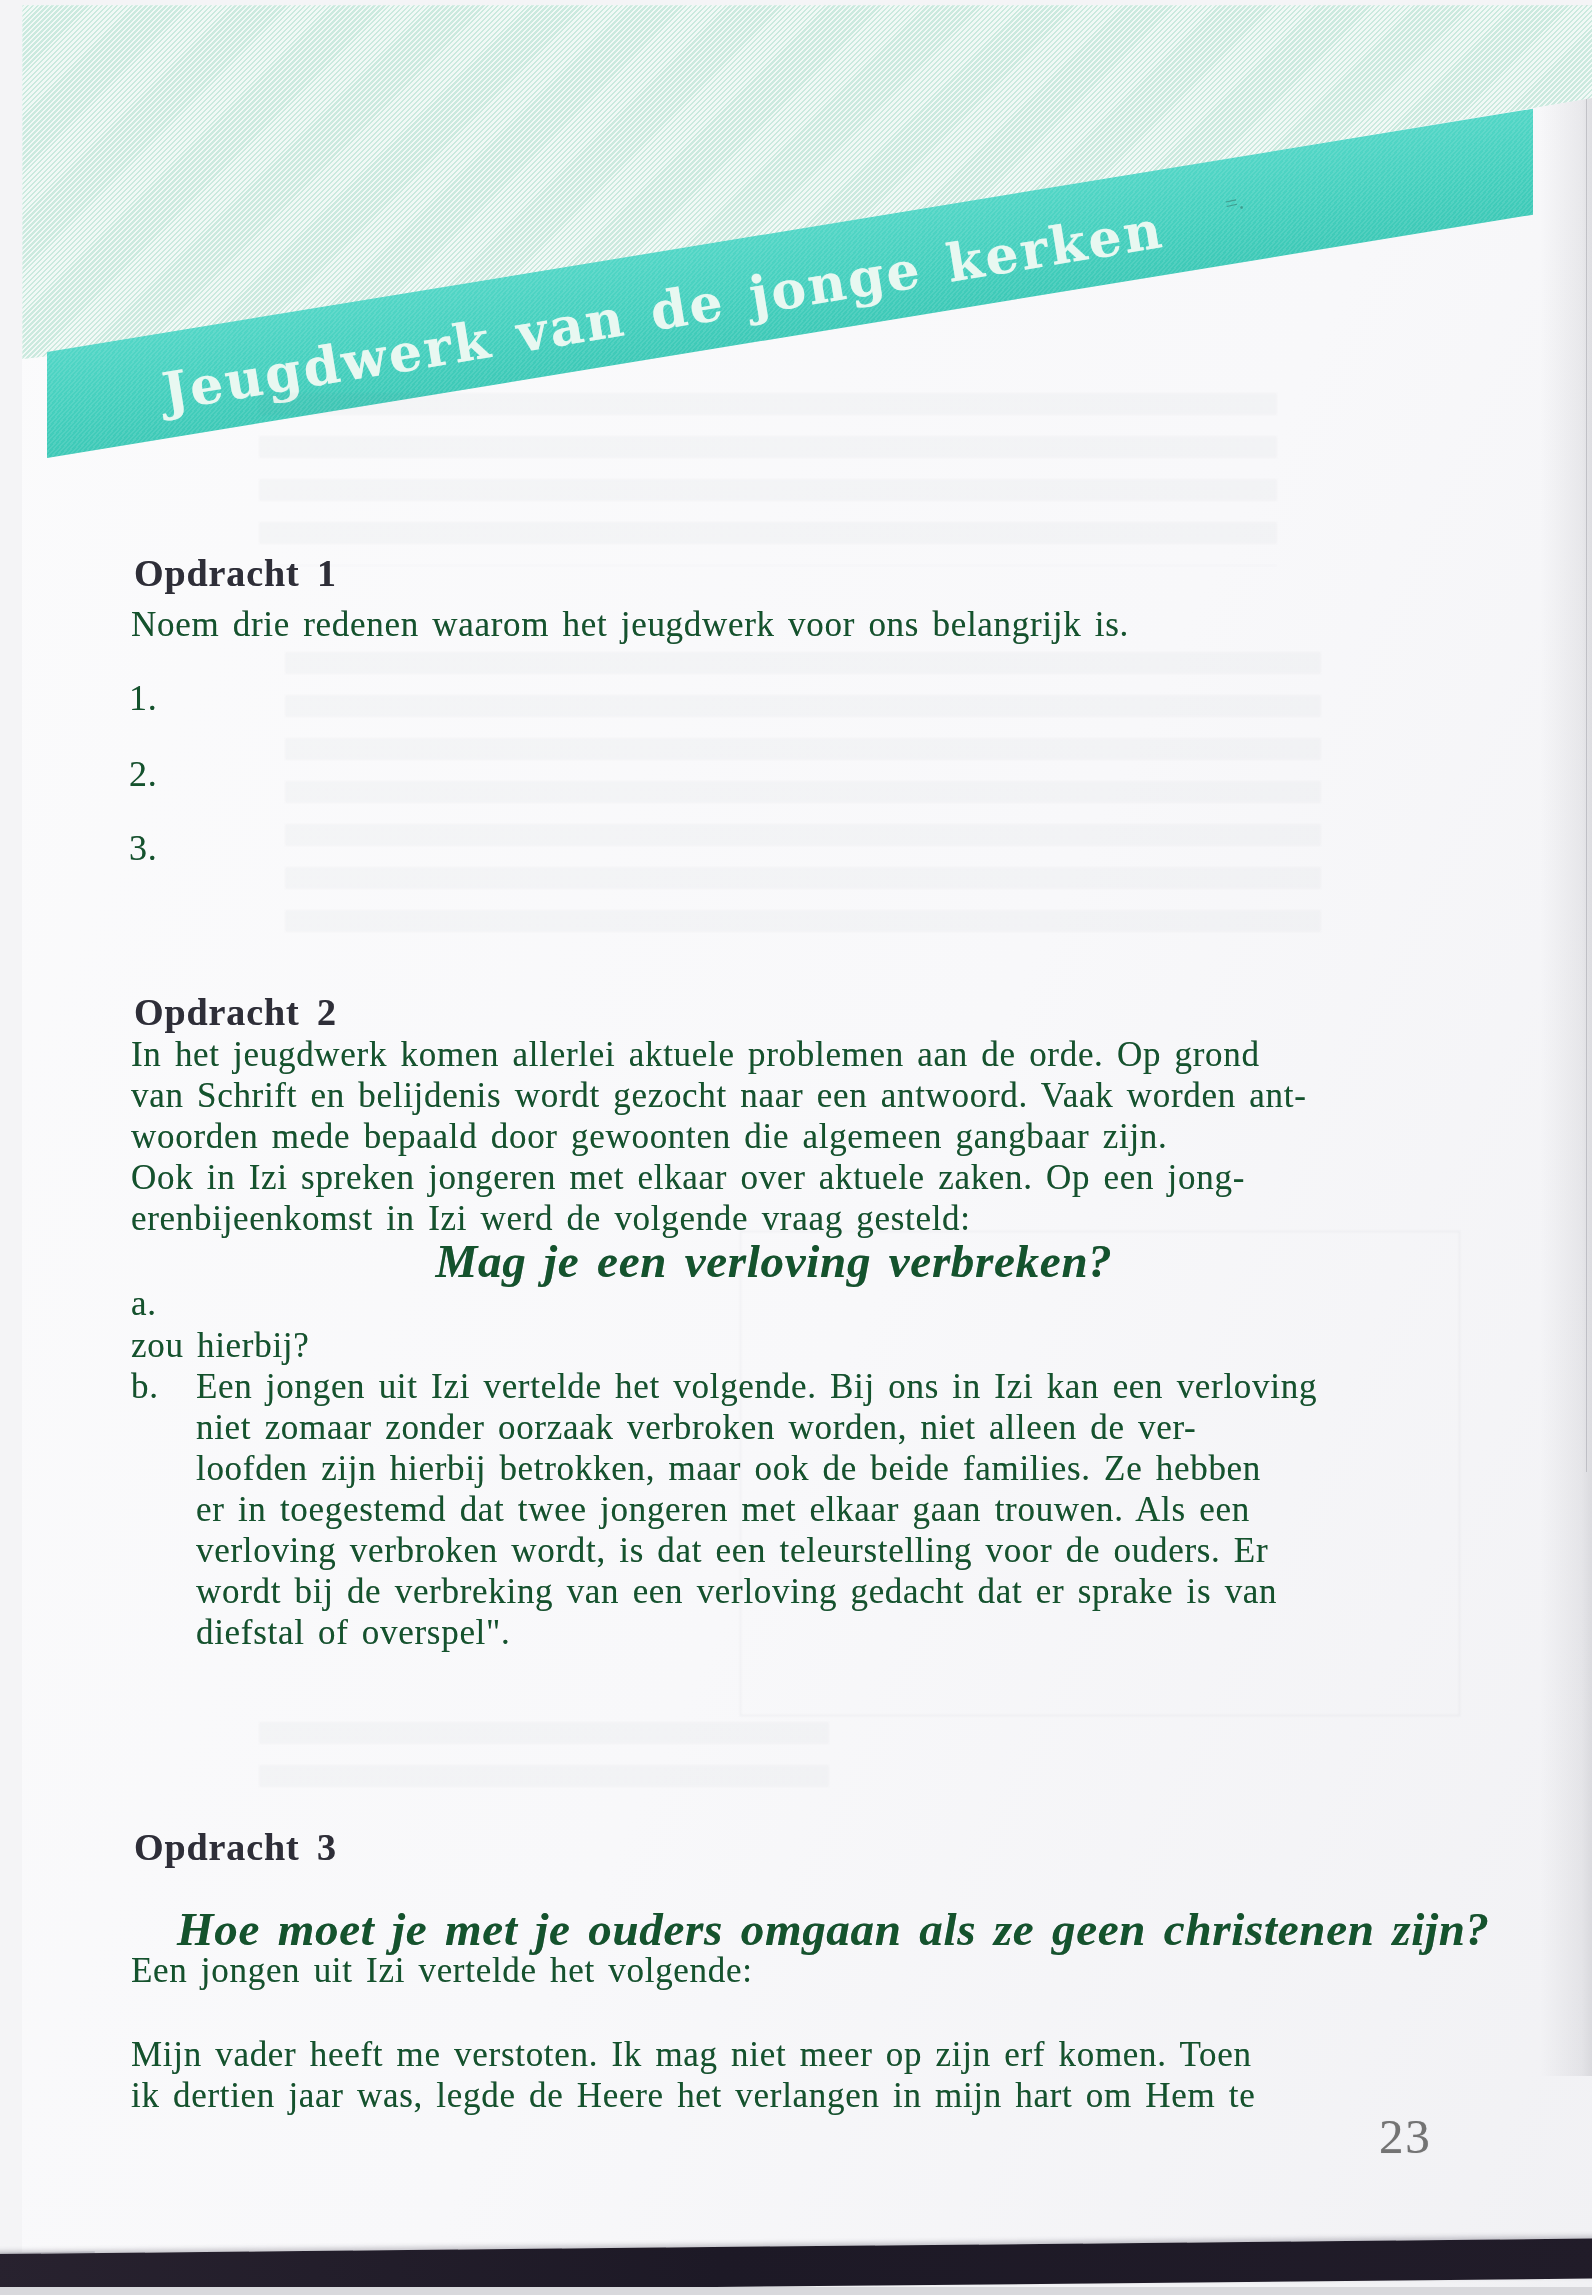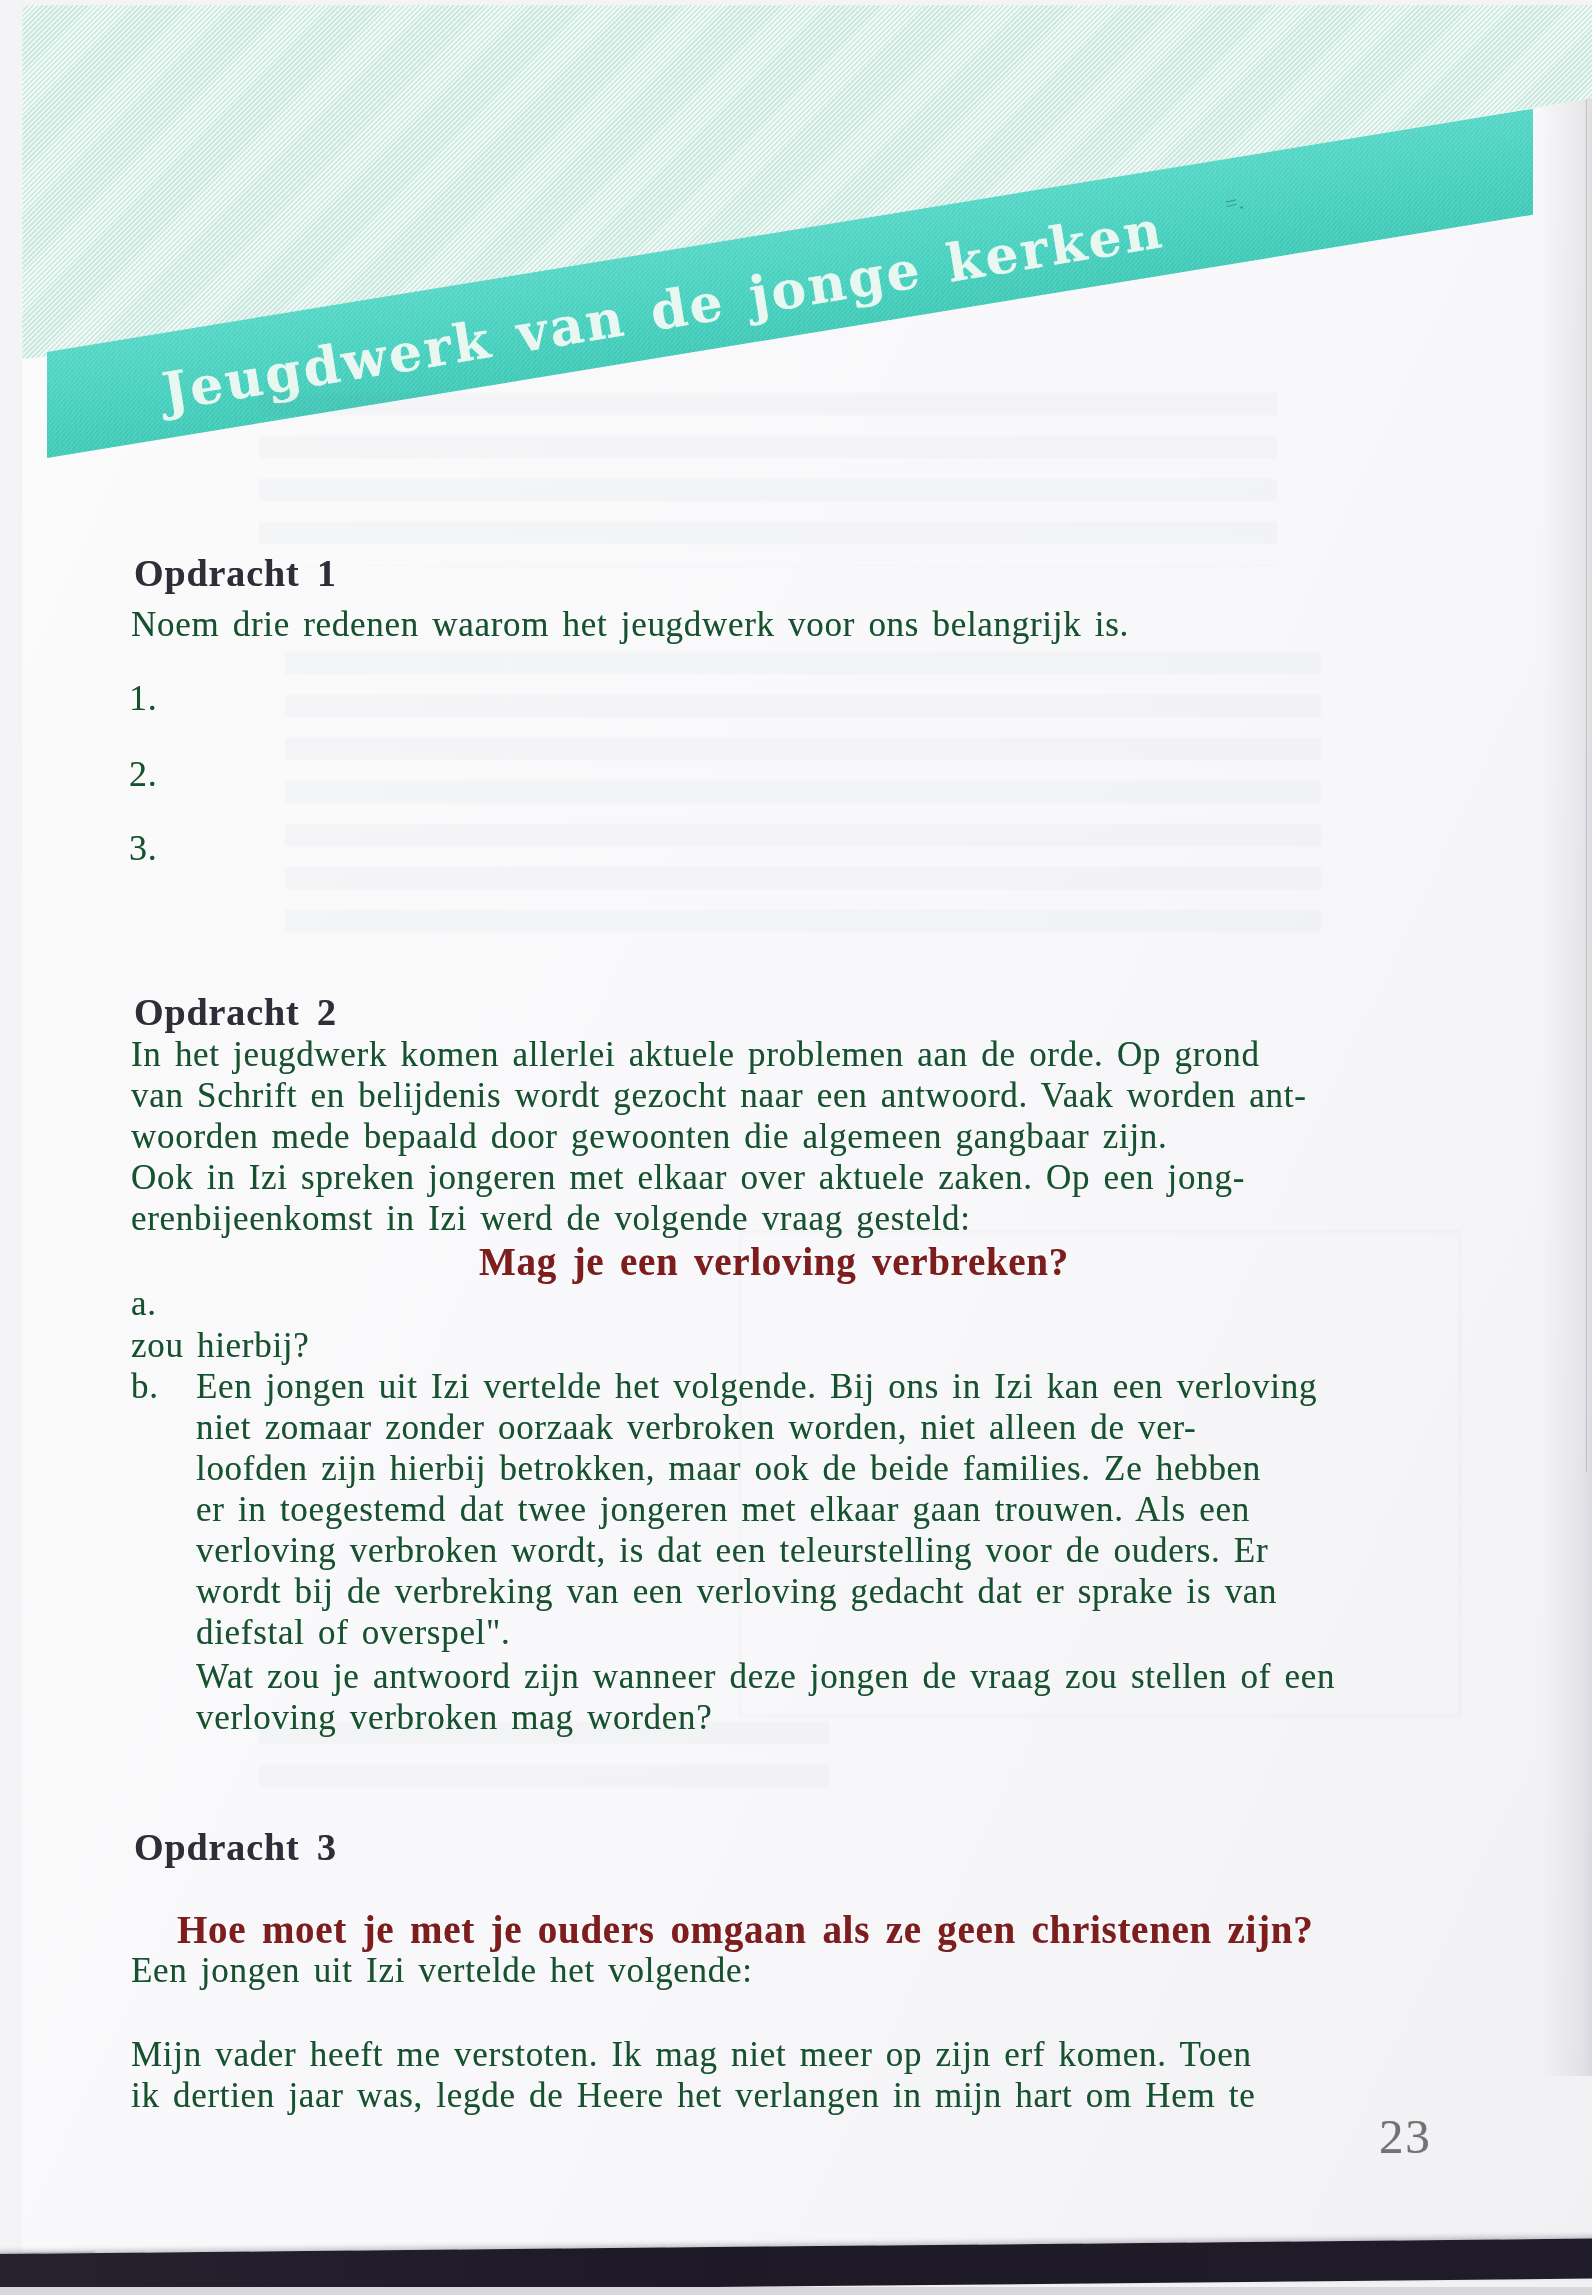--- a/index.html
+++ b/index.html
@@ -56,23 +56,24 @@
     font-size:35px;line-height:41px;color:#14532d;
     letter-spacing:0.7px;word-spacing:3.9px;
     text-shadow:0 0 0.6px rgba(65,65,76,0.45);
   }
   .heading{
     font-weight:bold;font-size:38px;line-height:43px;color:#2e2e38;
     letter-spacing:0.9px;word-spacing:7px;
     text-shadow:0 0 0.6px rgba(46,46,56,0.5);
   }
   .boldline{
-    font-weight:bold;font-size:39px;color:#7f1d1d;
+    font-weight:bold;font-size:47px;color:#14532d;
     letter-spacing:0.7px;word-spacing:5.2px;
     text-shadow:0 0 0.6px rgba(48,48,59,0.5);
+    font-style:italic;
   }
   .centered{width:1286px;text-align:center;}
   .listnum{font-size:36px;}
   .it{margin-top:42px;}
   .pagenum{
     position:absolute;left:1379px;top:2108px;
     font-size:49px;color:#737373;letter-spacing:1.7px;
     text-shadow:0 0 0.7px rgba(115,115,124,0.5);
     text-align:right;
   }
@@ -141,22 +142,20 @@
   <div class="txt" style="left:131px;top:1325px;">zou hierbij?</div>
 
   <div class="txt" style="left:131px;top:1366px;">b.</div>
   <div class="txt" style="left:196px;top:1366px;"><span>Een jongen uit Izi vertelde het volgende. </span><span class="it">Bij ons in Izi kan een verloving
 niet zomaar zonder oorzaak verbroken worden, niet alleen de ver-
 loofden zijn hierbij betrokken, maar ook de beide families. Ze hebben
 er in toegestemd dat twee jongeren met elkaar gaan trouwen. Als een
 verloving verbroken wordt, is dat een teleurstelling voor de ouders. Er
 wordt bij de verbreking van een verloving gedacht dat er sprake is van
 diefstal of overspel".</span></div>
-  <div class="txt" style="left:196px;top:1656px;">Wat zou je antwoord zijn wanneer deze jongen de vraag zou stellen of een
-verloving verbroken mag worden?</div>
 
   <div class="txt heading" style="left:134px;top:1826px;">Opdracht 3</div>
   <div class="txt boldline" style="left:177px;top:1909px;text-align:center;">Hoe moet je met je ouders omgaan als ze geen christenen zijn?</div>
   <div class="txt" style="left:131px;top:1950px;">Een jongen uit Izi vertelde het volgende:</div>
   <div class="txt it" style="left:131px;top:1992px;">Mijn vader heeft me verstoten. Ik mag niet meer op zijn erf komen. Toen
 ik dertien jaar was, legde de Heere het verlangen in mijn hart om Hem te</div>
 
   <div class="pagenum">23</div>
 
   <div class="corner-gray"></div>

